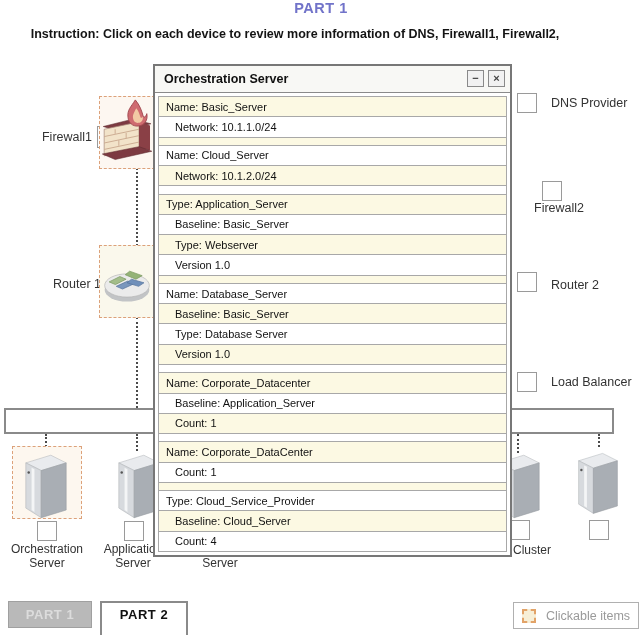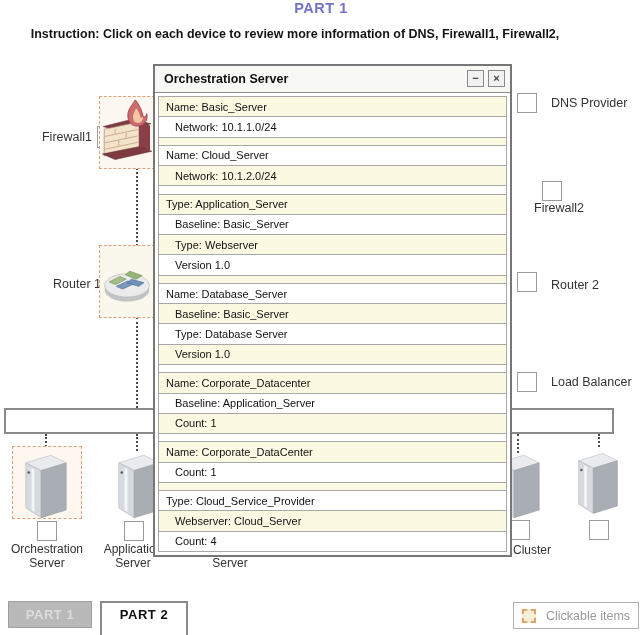--- a/index.html
+++ b/index.html
@@ -210,21 +210,21 @@
   <circle cx="8" cy="23" r="1.3" fill="#555"></circle>
 </svg>
 
 <span class="abs cb" style="left:37px;top:521px;z-index:2;"></span>
 <span class="abs cb" style="left:124px;top:521px;z-index:2;"></span>
 <span class="abs cb" style="left:510px;top:520px;z-index:2;"></span>
 <span class="abs cb" style="left:589px;top:520px;z-index:2;"></span>
 
 <div class="abs srv-label" style="left:0;width:94px;top:542px;">Orchestration Server</div>
 <div class="abs srv-label" style="left:86px;width:94px;top:542px;">Application Server</div>
-<div class="abs srv-label" style="left:192px;width:76px;top:556px;">Server</div>
+<div class="abs srv-label" style="left:182px;width:76px;top:556px;">Server</div>
 <div class="abs srv-label" style="left:513px;top:543px;">Cluster</div>
 
 <div class="abs dialog">
   <div class="dialog-titlebar">
     <span class="dialog-title">Orchestration Server</span>
     <span class="win-btn min">−</span>
     <span class="win-btn close">×</span>
   </div>
   <div class="dialog-rows">
       <div class="drow">Name: Basic_Server</div>
@@ -244,21 +244,21 @@
       <div class="drow indent">Version 1.0</div>
       <div class="drow"></div>
       <div class="drow">Name: Corporate_Datacenter</div>
       <div class="drow indent">Baseline: Application_Server</div>
       <div class="drow indent">Count: 1</div>
       <div class="drow"></div>
       <div class="drow">Name: Corporate_DataCenter</div>
       <div class="drow indent">Count: 1</div>
       <div class="drow"></div>
       <div class="drow">Type: Cloud_Service_Provider</div>
-      <div class="drow indent">Webserver: Cloud_Server</div>
+      <div class="drow indent">Baseline: Cloud_Server</div>
       <div class="drow indent">Count: 4</div>
     </div>
 </div>
 
 <div class="abs btn btn-part1">PART 1</div>
 <div class="abs btn btn-part2">PART 2</div>
 <div class="abs legend">
   <span class="legend-swatch"></span>
   <span class="legend-text">Clickable items</span>
 </div>

